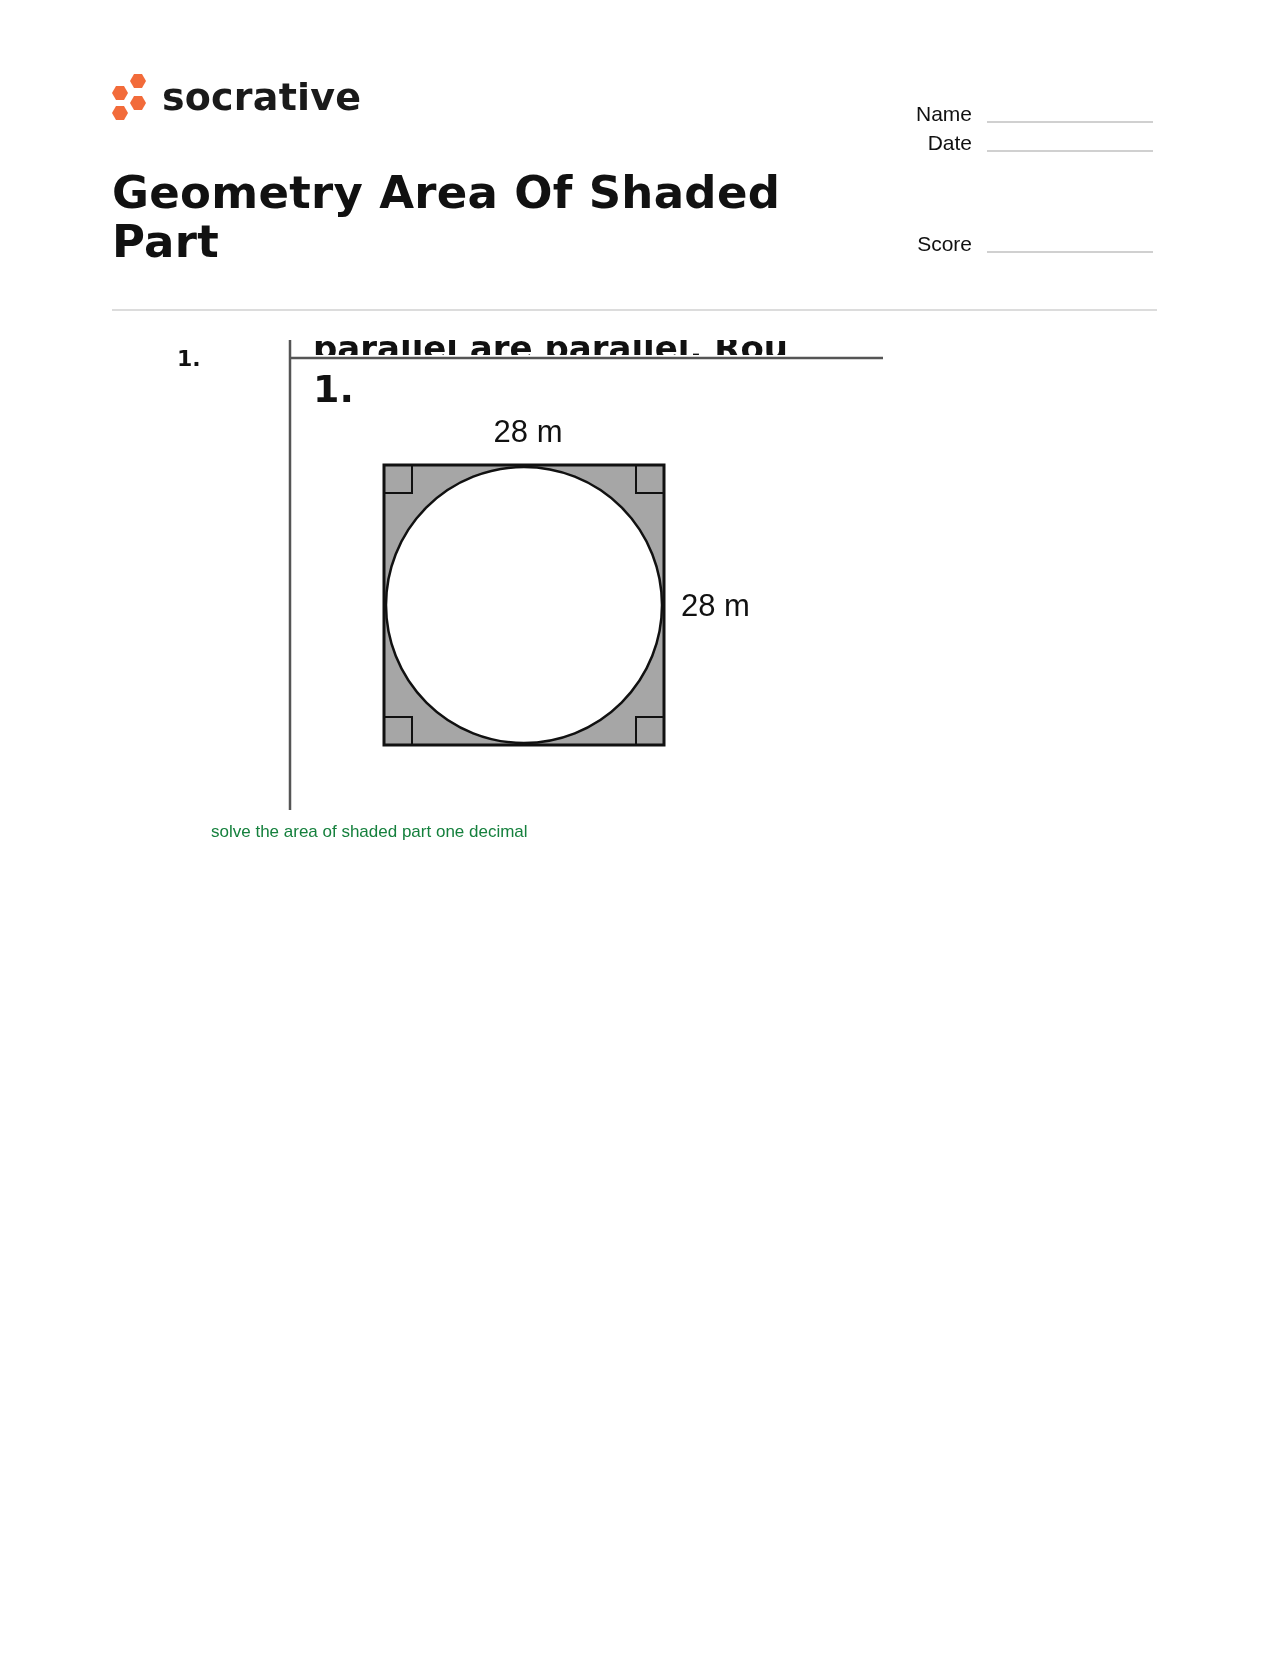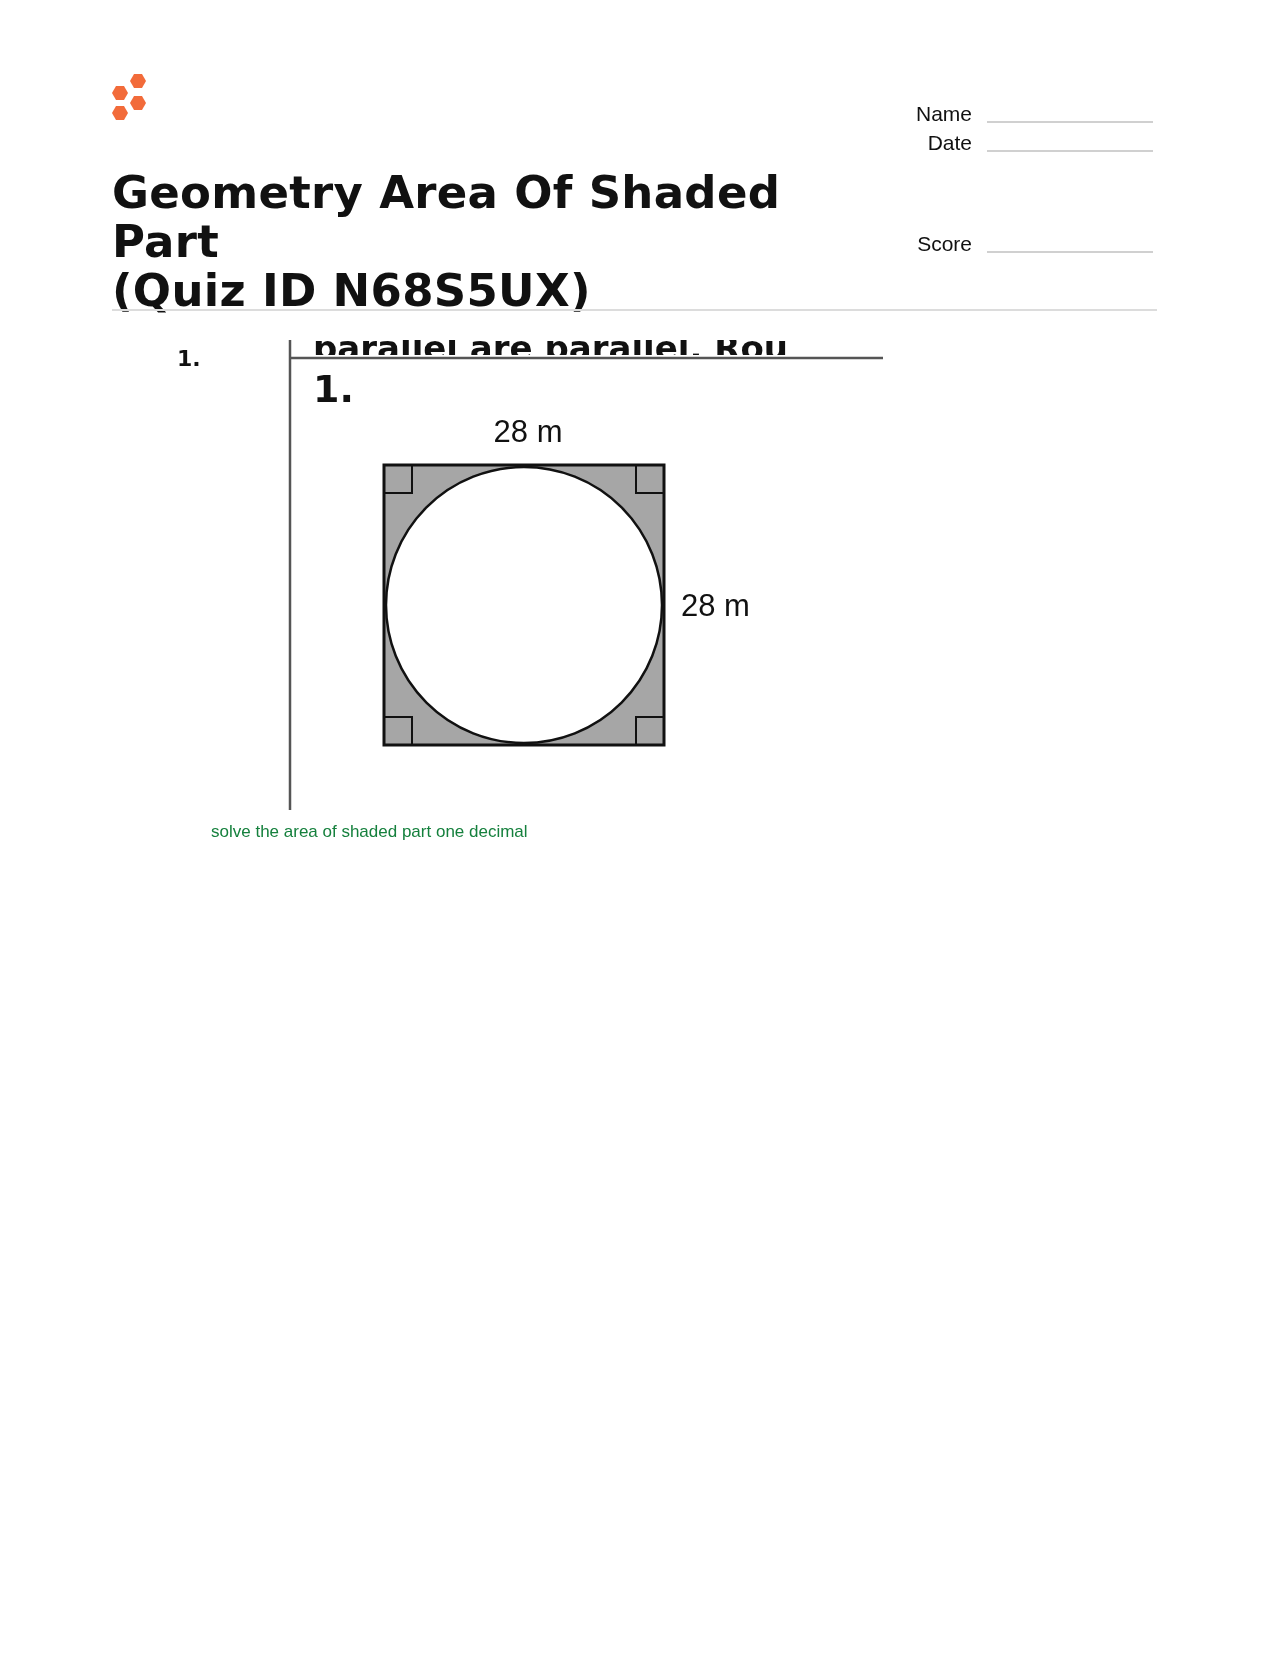--- a/index.html
+++ b/index.html
@@ -21,25 +21,25 @@
 
 <div class="logo">
   <svg width="40" height="50" viewBox="0 0 40 50">
     <g fill="#F26B3A">
       <polygon points="22,2 30,2 34,9 30,16 22,16 18,9"></polygon>
       <polygon points="4,14 12,14 16,21 12,28 4,28 0,21"></polygon>
       <polygon points="22,24 30,24 34,31 30,38 22,38 18,31"></polygon>
       <polygon points="4,34 12,34 16,41 12,48 4,48 0,41"></polygon>
     </g>
   </svg>
+  <span class="logo-text">socrative</span>
 </div>
 
 <div class="title">
   <div>Geometry Area Of Shaded Part</div>
-  <div>(Quiz ID N68S5UX)</div>
 </div>
 
 <div class="field" style="left:862px; top:77px;">
   <span class="field-label">Name</span>
   <span class="field-line"></span>
 </div>
 <div class="field" style="left:862px; top:106px;">
   <span class="field-label">Date</span>
   <span class="field-line"></span>
 </div>

